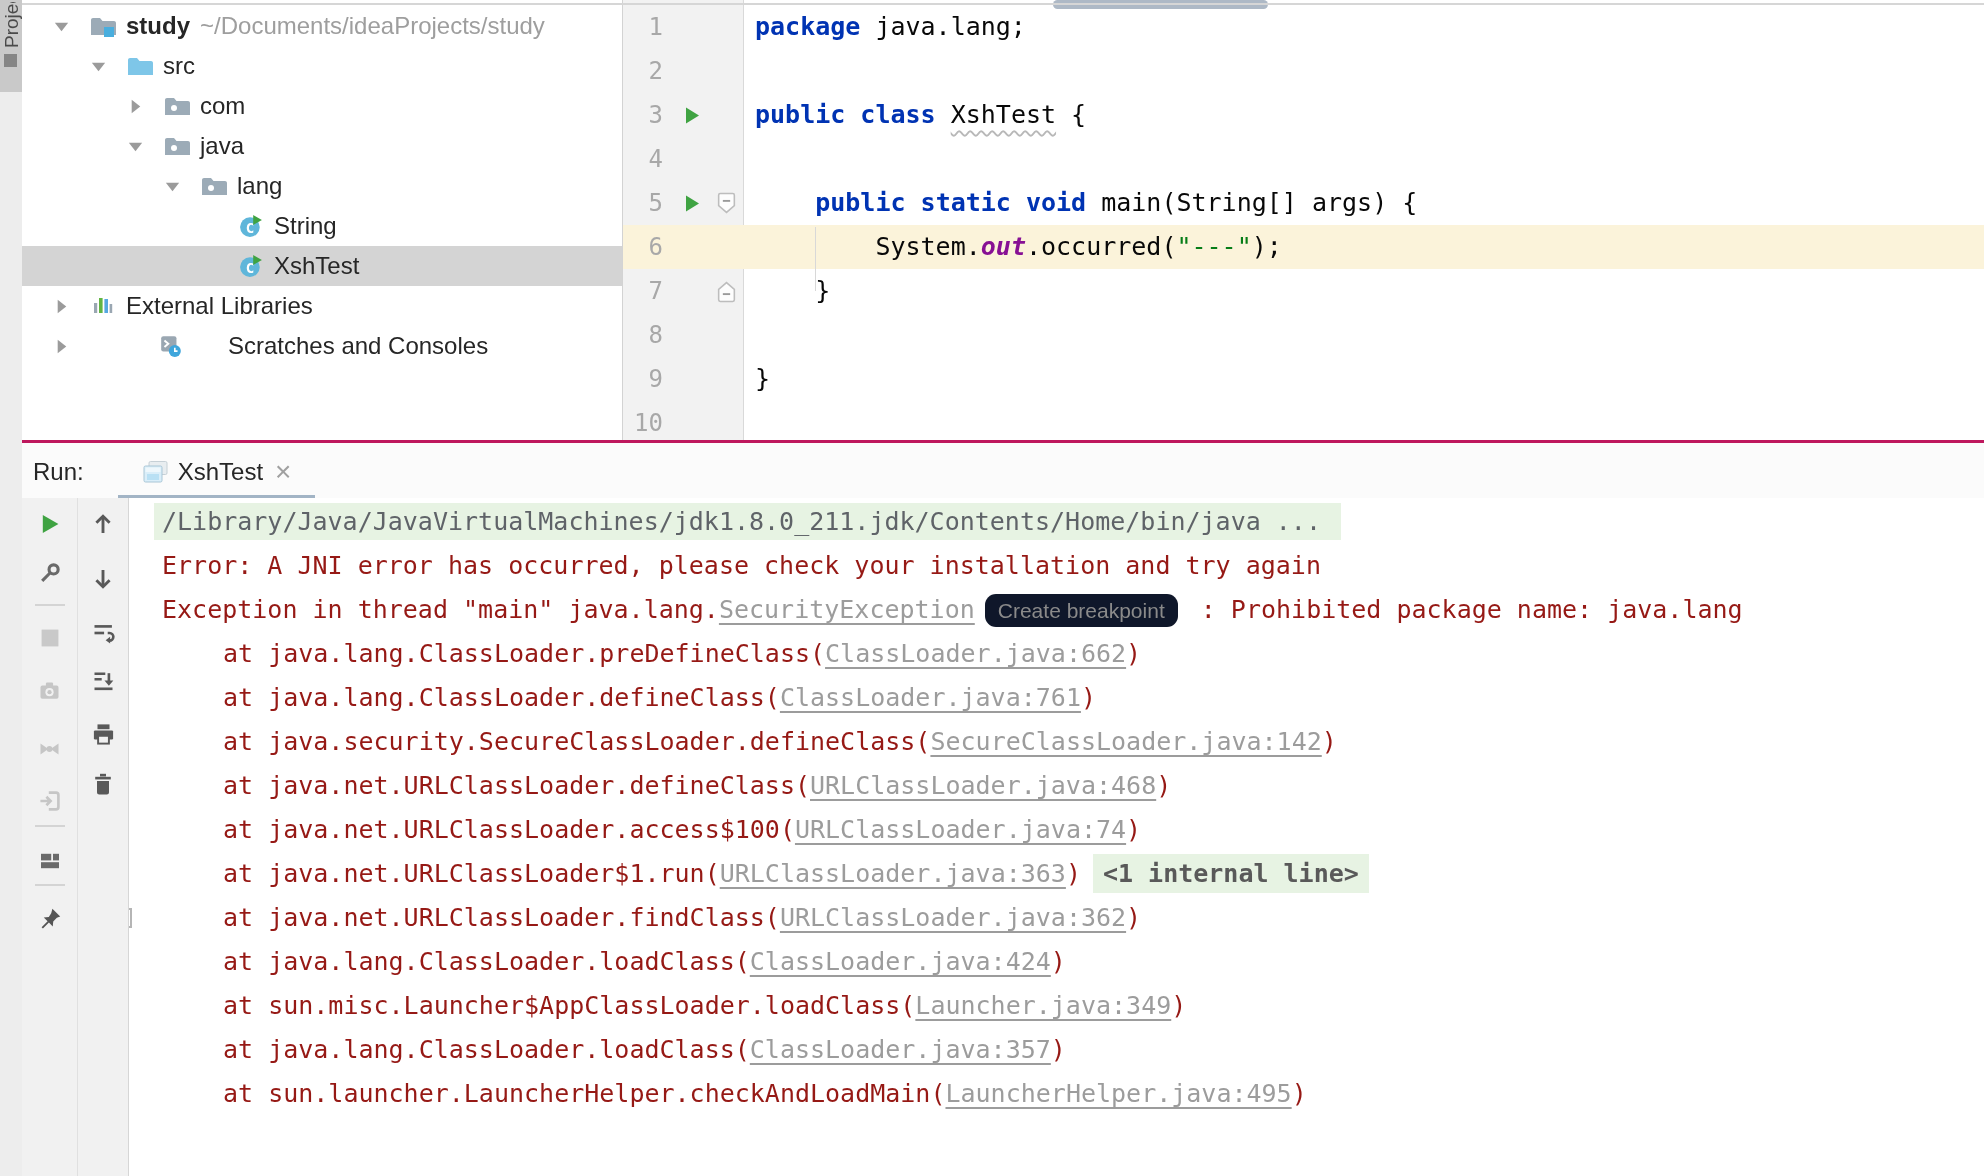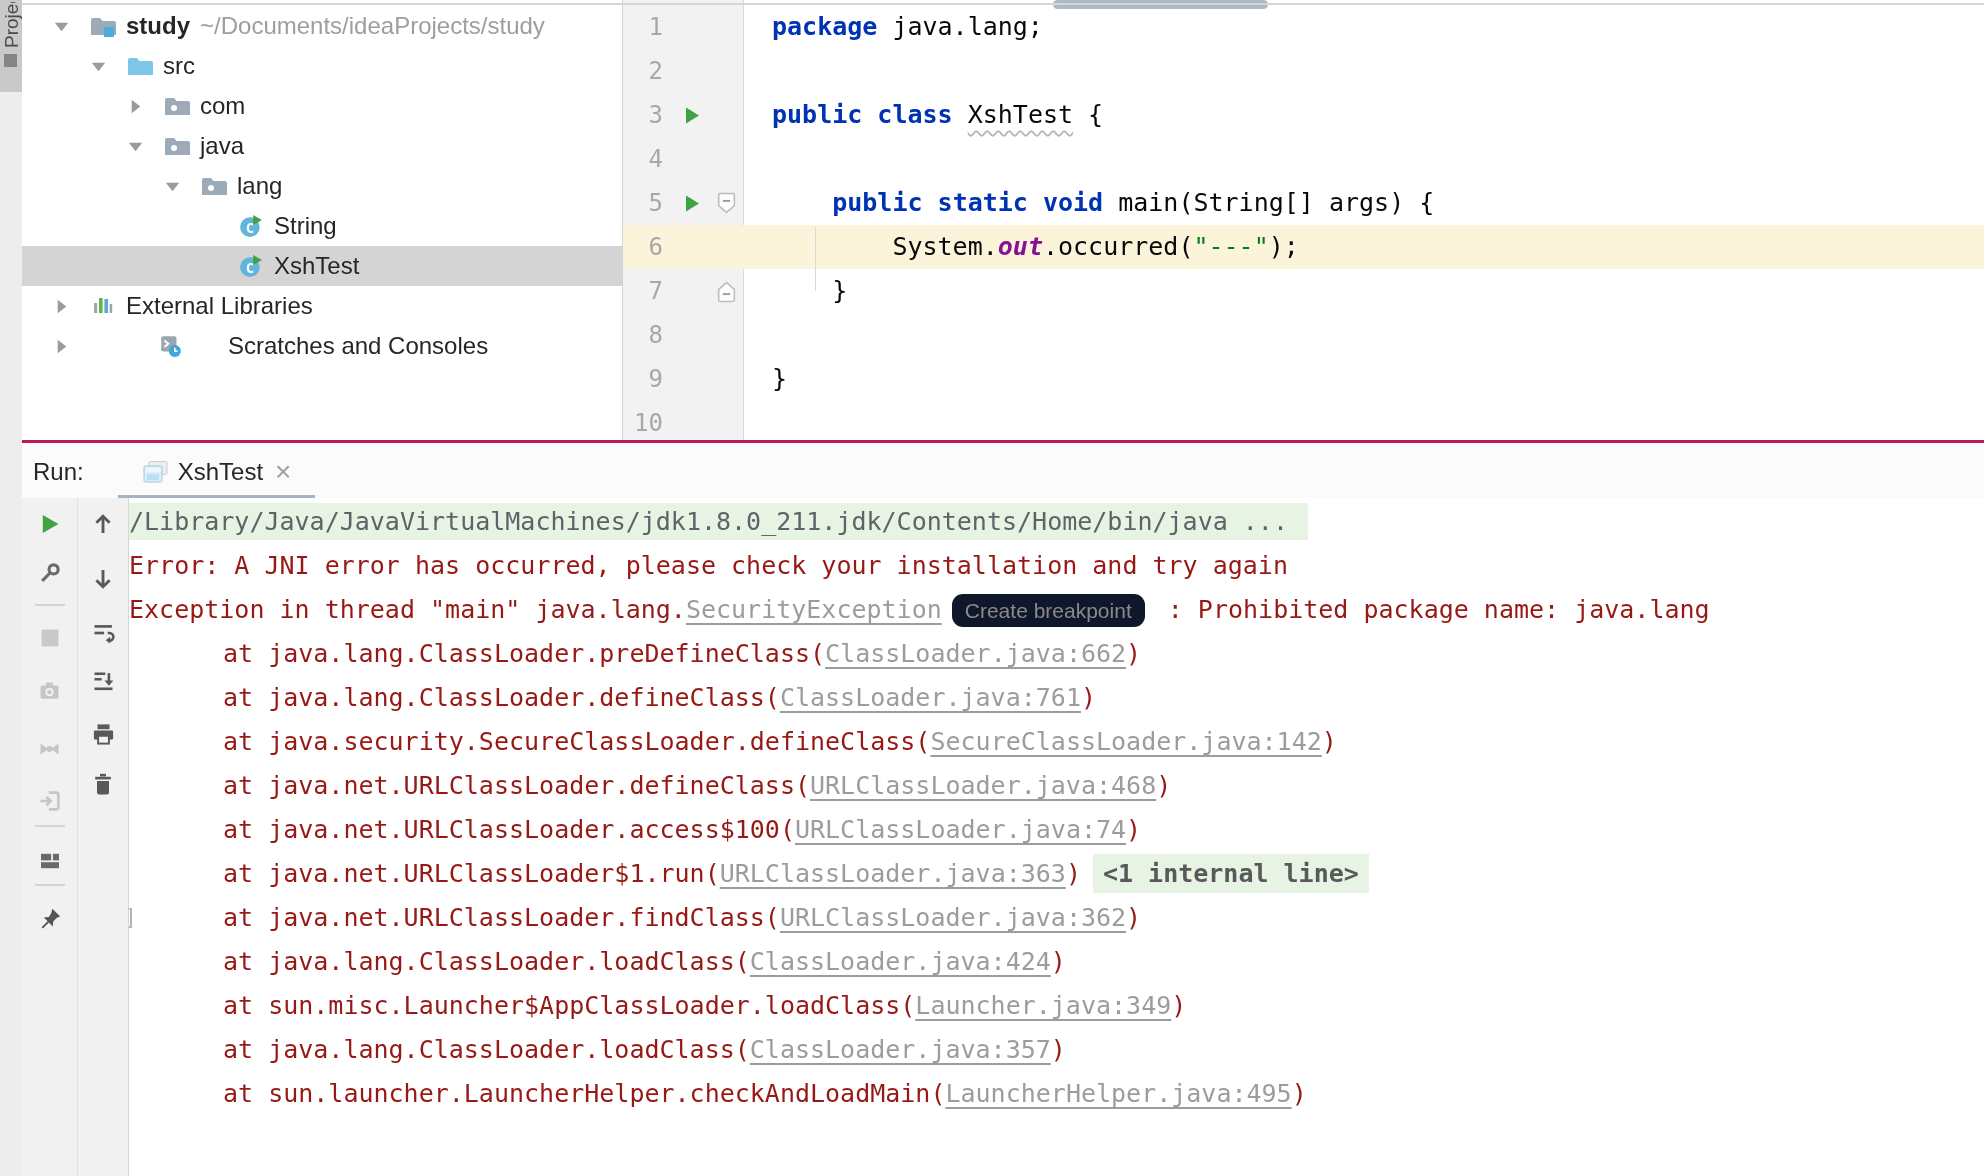--- a/index.html
+++ b/index.html
@@ -30,21 +30,21 @@
 
   
   .editor{position:absolute;left:623px;top:0;right:0;height:440px;background:#fff;overflow:hidden;}
   .gutter-bg{position:absolute;left:0;top:0;bottom:0;width:120px;background:#f2f2f2;border-right:1px solid #d9d9d9;z-index:1;}
   .caret-line{position:absolute;left:0;right:0;top:225px;height:44px;background:#fbf3da;z-index:2;}
   .indent-guide{position:absolute;left:192px;top:227px;height:64px;width:1px;background:#d8d8d8;z-index:3;}
   #editor-lines{position:relative;z-index:4;padding-top:5px;}
   .ed-row{display:grid;grid-template-columns:52px 34px 34px 1fr;height:44px;line-height:44px;}
   .ln{text-align:right;padding-right:12px;font-family:"DejaVu Sans Mono",monospace;font-size:24px;color:#a8a8a8;}
   .runspot,.foldspot{display:flex;align-items:center;justify-content:center;}
-  .code{padding-left:29px;font-family:"DejaVu Sans Mono",monospace;font-size:25px;white-space:pre;color:#080808;}
+  .code{padding-left:12px;font-family:"DejaVu Sans Mono",monospace;font-size:25px;white-space:pre;color:#080808;}
   .kw{color:#0033b3;font-weight:bold;}
   .pl{color:#080808;}
   .field{color:#871094;font-weight:bold;font-style:italic;}
   .str{color:#067d17;}
   .wavy{color:#080808;text-decoration:underline;text-decoration-style:wavy;text-decoration-color:#b8b8b8;
         text-decoration-thickness:2px;text-underline-offset:7px;}
   .hscroll-thumb{position:absolute;left:430px;top:0;width:215px;height:9px;background:#aeb9c6;border-radius:5px;z-index:6;}
 
   
   .run-bar{position:absolute;left:22px;top:440px;right:0;height:58px;background:#fbfbfb;
@@ -62,21 +62,21 @@
   .tb-col1{left:0;width:55px;border-right:1px solid #e0e0e0;}
   .tb-col2{left:56px;width:50px;}
   .tb-btn{position:absolute;left:50%;transform:translateX(-50%);width:26px;height:24px;
     display:flex;align-items:center;justify-content:center;cursor:pointer;}
   .tb-div{position:absolute;left:50%;transform:translateX(-50%);width:30px;height:2px;background:#d4d4d4;}
 
   
   .console{position:absolute;left:128px;top:498px;right:0;bottom:0;background:#fff;
     border-left:1px solid #d6d6d6;overflow:hidden;}
   #console-lines{padding-top:2px;}
-  .c-row{height:44px;line-height:44px;white-space:pre;font-family:"DejaVu Sans Mono",monospace;font-size:25px;}
+  .c-row{height:44px;line-height:44px;white-space:pre;font-family:"DejaVu Sans Mono",monospace;font-size:25px;padding-left:33px;}
   .c-row.at{padding-left:94px;}
   .c-inner{display:inline;}
   .c-row.green .c-inner{background:#e7f3e3;padding:4px 20px 4px 8px;margin-left:-8px;}
   .sys{color:#5f6368;}
   .err{color:#961915;}
   .link{color:#9c9c9c;text-decoration:underline;text-underline-offset:5px;text-decoration-thickness:2px;cursor:pointer;}
   .hint{background:#0f172a;color:#8a8a8a;font-family:"Liberation Sans",sans-serif;font-size:21px;
     border-radius:11px;padding:5px 13px;margin:0 8px 0 10px;cursor:pointer;}
   .fold{background:#e7f3e3;color:#595959;font-weight:bold;padding:5px 10px;margin-left:12px;cursor:pointer;}
   .expand-marker{position:absolute;left:-17px;top:404px;width:20px;height:20px;border:2px solid #b5b5b5;

